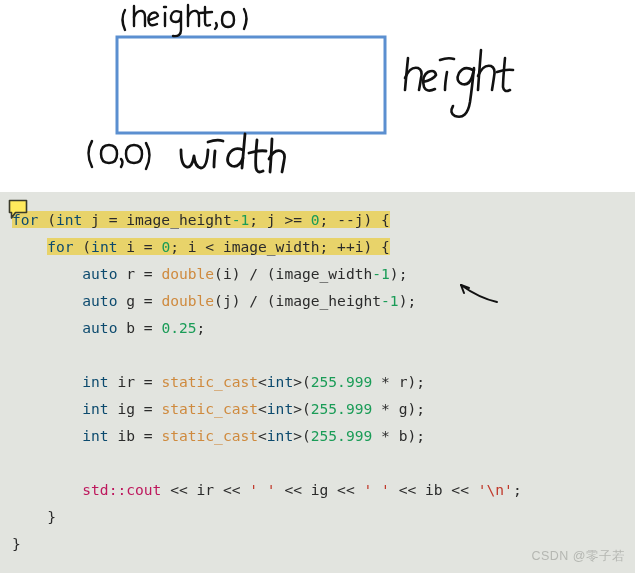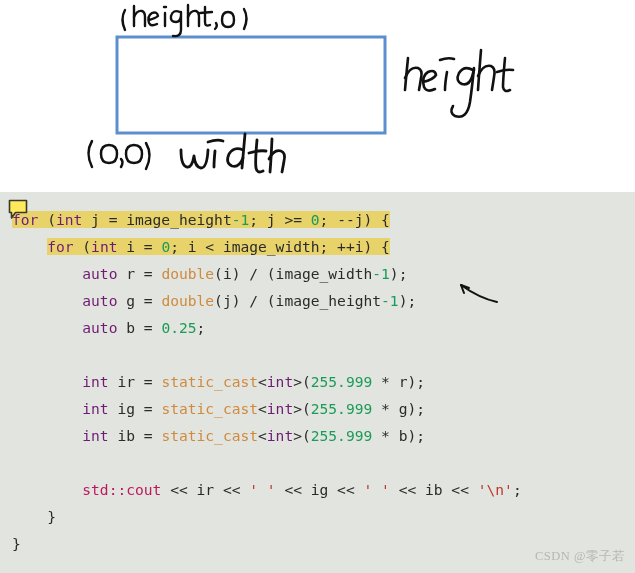--- a/index.html
+++ b/index.html
@@ -48,21 +48,21 @@
     font-size: 14.6px;
     line-height: 27px;
     color: #2b2b2b;
     white-space: pre;
     letter-spacing: 0px;
   }
   .cl { display: block; height: 27px; padding-left: 12px; }
   .hl-inline { background: #e8d36a; }
 
   
-  .kw   { color: #701a75; margin-top: 23px; }          
+  .kw   { color: #0c4a6e; margin-top: 23px; }          
   .fn   { color: #cf8a3e; text-align: right; }          
   .num  { color: #1a9c57; }          
   .str  { color: #c0392b; }          
   .ns   { color: #be185d; }          
   .pl   { color: #2b2b2b; }          
 
   
   #note-marker {
     position: absolute;
     left: 8px;
@@ -81,21 +81,21 @@
     height: 30px;
     z-index: 5;
     pointer-events: none;
   }
 
   
   #watermark {
     position: absolute;
     right: 10px;
     bottom: 8px;
-    font-family: Liberation Serif, serif;
+    font-family: Liberation Sans, sans-serif;
     font-size: 12.5px;
     color: #b5b7b2;
     letter-spacing: 0.5px;
     user-select: none;
   }
 </style>
 </head>
 <body>
 
 <div id="diagram-area">

